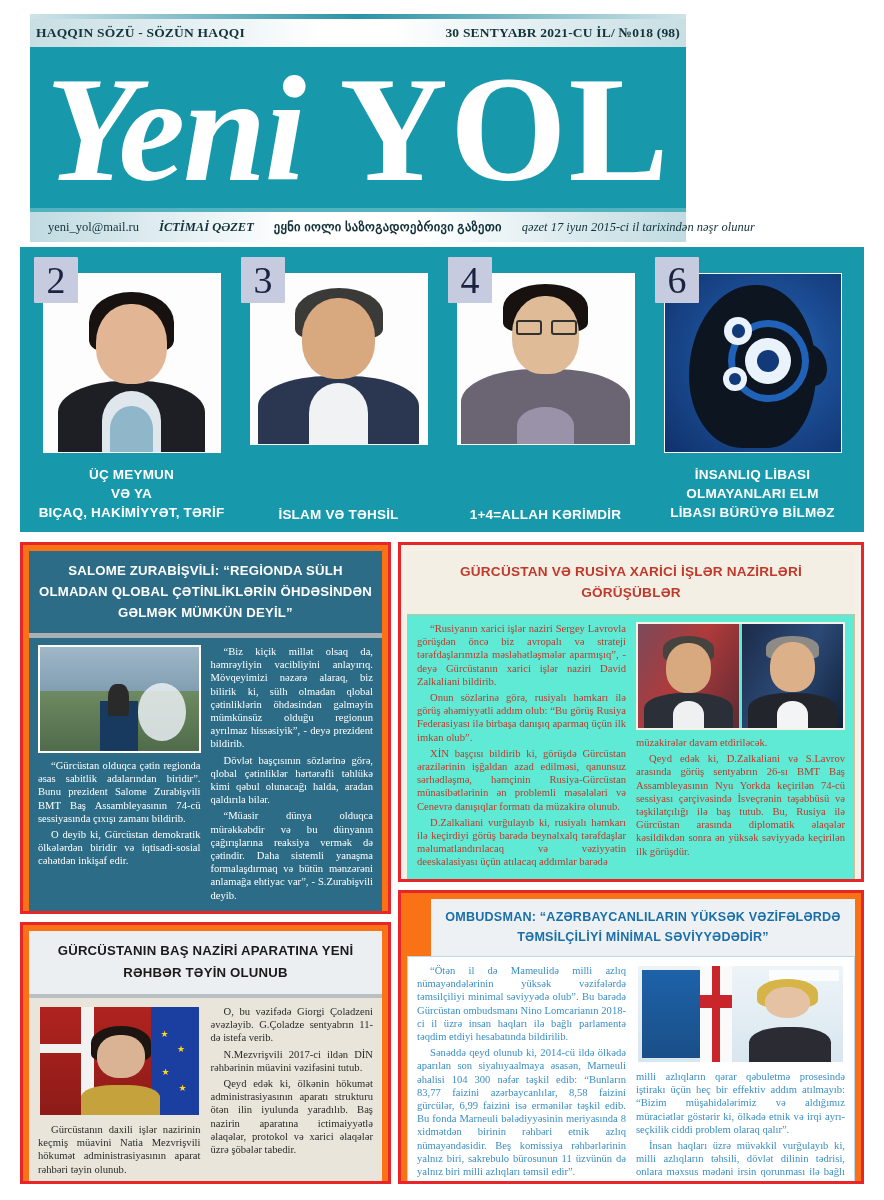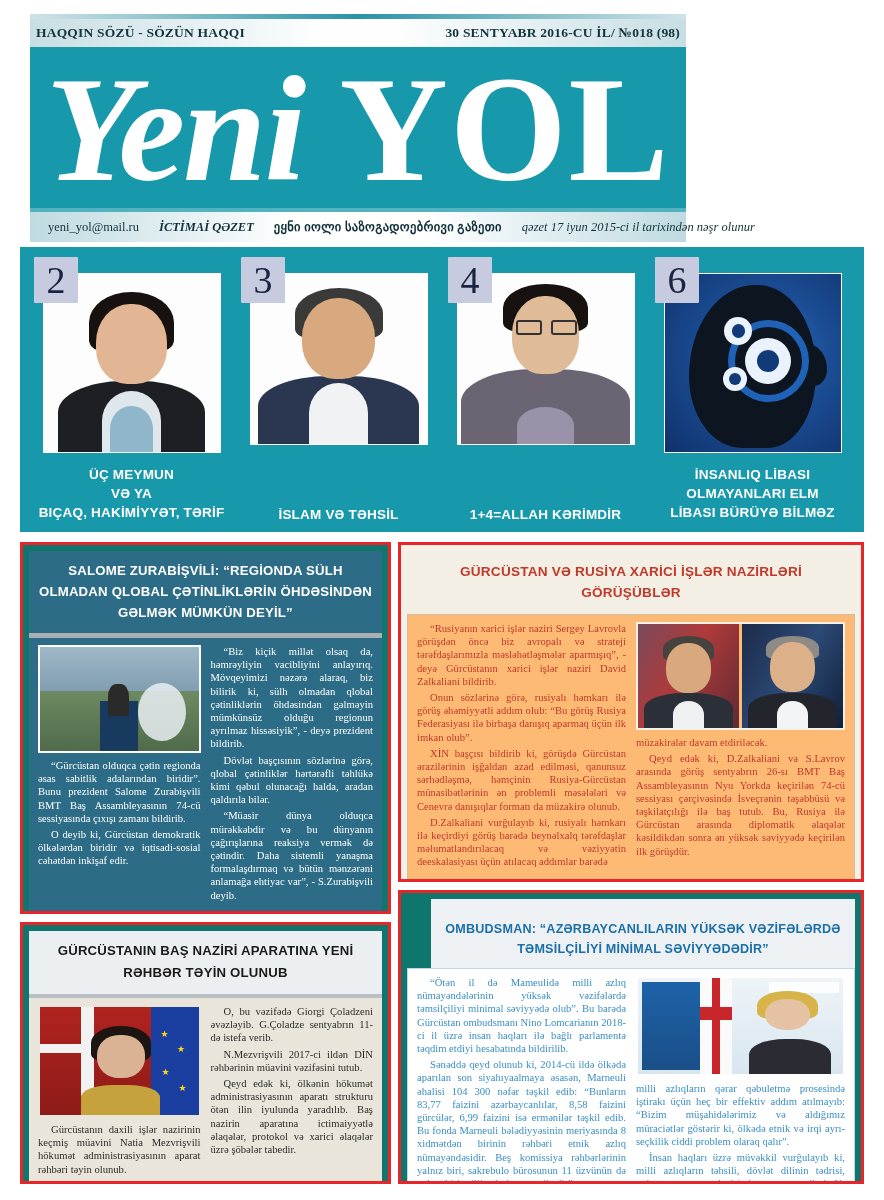--- a/index.html
+++ b/index.html
@@ -160,21 +160,21 @@
     margin: 10px 20px 0 20px;
     display: flex;
     gap: 7px;
     height: 642px;
   }
   .col-left  { width: 371px; display:flex; flex-direction:column; gap: 8px; }
   .col-right { width: 466px; display:flex; flex-direction:column; gap: 8px; }
 
   .art {
     border: 3px solid #e8262a;
-    background: #0f766e;
+    background: #f97316;
     padding: 6px;
     position: relative;
     overflow: hidden;
   }
 
   .hd {
     text-align: center;
     font-weight: bold;
     letter-spacing: .2px;
   }
@@ -197,32 +197,32 @@
     color: #c0392b;
     font-size: 13.6px;
     line-height: 21px;
     padding: 10px 8px 11px 8px;
   }
   .hd-cream2 {
     background: #eef1f4;
     color: #1b6fa8;
     font-size: 12.6px;
     line-height: 20px;
-    padding: 20px 6px 9px 6px;
+    padding: 8px 6px 9px 6px;
     margin-left: 24px;
   }
 
   .body-dark {
     background: #2c6c86;
     color: #ffffff;
     padding: 7px 9px 9px 9px;
     border-top: 5px solid #a8b0b4;
   }
   .body-cream {
-    background: #fdba74;
+    background: #5eead4;
     color: #c0392b;
     border: 1px solid #cdbfa0;
     padding: 7px 9px 8px 9px;
   }
   .body-beige {
     background: #e9e5db;
     color: #2a2a28;
     padding: 7px 9px 8px 9px;
   }
   .body-white {
@@ -307,21 +307,21 @@
 </head>
 <body>
 
 <div class="page">
 
   <div class="masthead">
     <div class="mast-rule-top"></div>
 
     <div class="mast-tagbar">
       <div class="slogan">HAQQIN SÖZÜ - SÖZÜN HAQQI</div>
-      <div class="issue">30 SENTYABR 2016-CU İL/ №018 (98)</div>
+      <div class="issue">30 SENTYABR 2021-CU İL/ №018 (98)</div>
     </div>
 
     <div class="mast-logo-band">
       <div class="logo-text"><span>Yeni</span> <span class="yol">YOL</span></div>
     </div>
 
     <div class="mast-infobar">
       <div class="cell c-email">yeni_yol@mail.ru</div>
       <div class="sep"></div>
       <div class="cell c-type">İCTİMAİ QƏZET</div>

